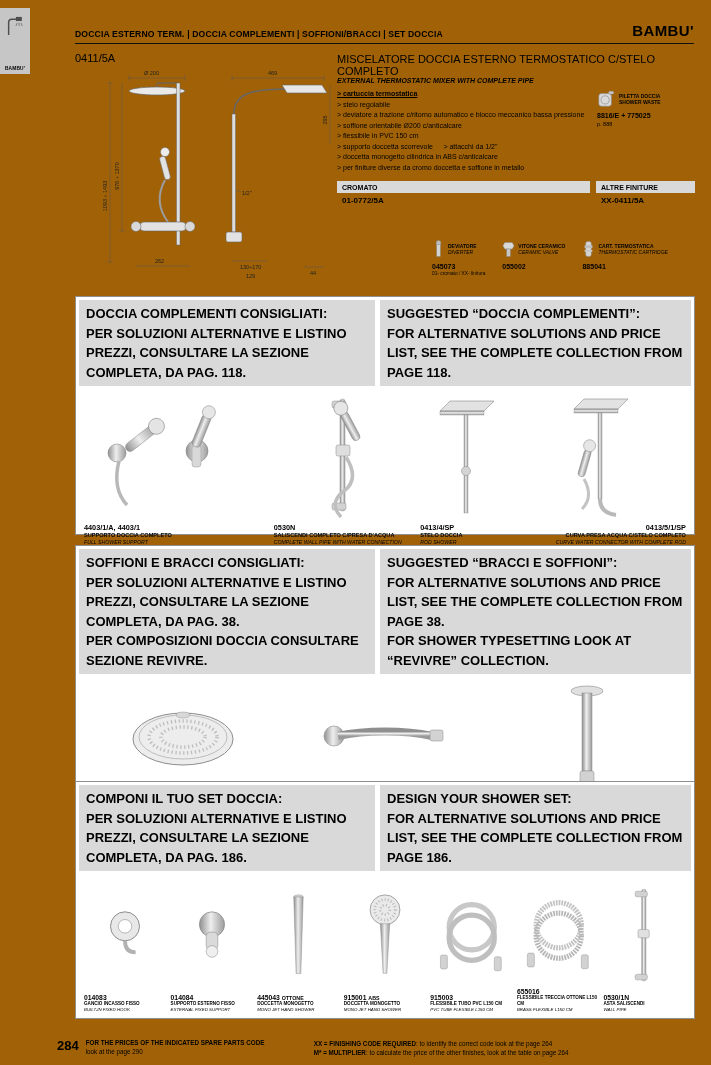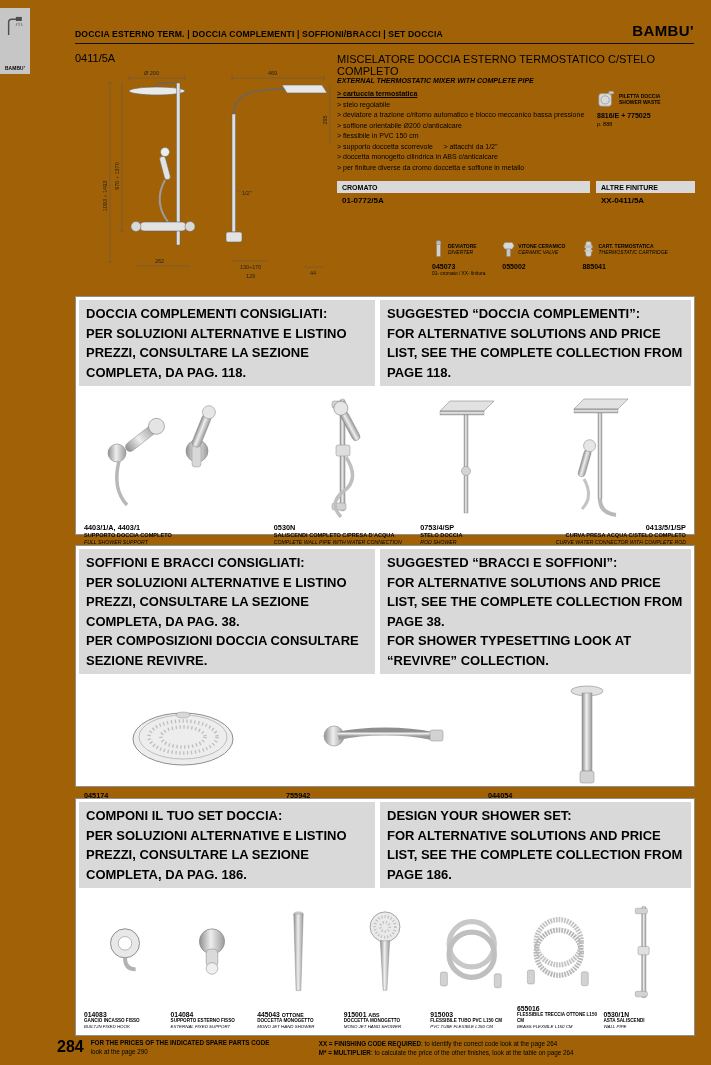--- a/index.html
+++ b/index.html
@@ -45,41 +45,41 @@
   .spare-top { display:flex; gap:3px; align-items:center; min-height:22px; }
   .spare-name-it { font-size:5px; font-weight:bold; line-height:1.2; }
   .spare-name-en { font-size:5px; font-style:italic; line-height:1.2; }
   .spare-code { font-size:7px; font-weight:bold; margin-top:3px; }
   .spare-note { font-size:4.8px; margin-top:1px; }
 
   
   .sec { position:absolute; left:75px; width:620px; border:1px solid #8f8f8f; display:flex; flex-direction:column; background:#fff; }
   .sec1 { top:296px; height:239px; }
   .sec2 { top:545px; height:242px; }
-  .sec3 { top:798px; height:238px; }
+  .sec3 { top:781px; height:238px; }
   .sec-hdr { display:flex; gap:5px; padding:3px; }
   .sec-hdr-block { background:#d9d9d9; padding:4px 7px; font-size:13px; font-weight:bold; line-height:1.5; }
   .sec-hdr-left { flex:0 0 296px; }
   .sec-hdr-right { flex:1; }
   .sec-body { flex:1; display:flex; padding:4px 8px 6px; gap:4px; }
   .prod { flex:1; display:flex; flex-direction:column; min-width:0; }
   .prod-img { flex:1; display:flex; align-items:center; justify-content:center; }
   .prod-code { font-size:7.3px; font-weight:bold; white-space:nowrap; }
   .prod-suffix { font-size:5.3px; font-weight:bold; }
   .prod-it { font-size:5.6px; font-weight:bold; line-height:1.25; }
   .prod-en { font-size:5.2px; font-style:italic; line-height:1.25; }
   .sec3 .prod-code { font-size:6.8px; }
   .sec3 .prod-it { font-size:4.6px; }
   .sec3 .prod-en { font-size:4.4px; }
   .sec1 .prod:nth-child(1){flex:1.75;} .sec1 .prod:nth-child(2){flex:1.55;margin-left:25px;}
   .sec1 .prod:nth-child(3){flex:0.95;} .sec1 .prod:nth-child(4){flex:1.9;text-align:right;}
 
   
   .footer { position:absolute; left:57px; right:17px; top:1039px; display:flex; align-items:flex-start; }
-  .pg { font-size:16px; font-weight:bold; margin-right:7px; line-height:1; }
+  .pg { font-size:13px; font-weight:bold; margin-right:7px; line-height:1; }
   .f-left { width:228px; font-size:6.3px; line-height:1.35; }
   .f-left-bold { font-weight:bold; }
   .f-right { font-size:6.3px; line-height:1.5; }
   .f-bold { font-weight:bold; }
 </style>
 </head>
 <body>
 
 <div class="page">
 
@@ -308,21 +308,21 @@
       </div>
       <div class="prod">
         <div class="prod-img">
           <svg width="80" height="130" viewBox="0 0 80 130">
             <polygon points="16,18 60,18 70,8 26,8" fill="#e2e2e2" stroke="#8a8a8a" stroke-width="0.6"></polygon>
             <rect x="16" y="18" width="44" height="4" fill="url(#chV)" stroke="#8a8a8a" stroke-width="0.4"></rect>
             <rect x="40" y="22" width="4" height="98" fill="url(#chH)" stroke="#8a8a8a" stroke-width="0.4"></rect>
             <circle cx="42" cy="78" r="4.5" fill="#d4d4d4" stroke="#888" stroke-width="0.5"></circle>
           </svg>
         </div>
-        <div class="prod-code">0753/4/SP</div>
+        <div class="prod-code">0413/4/SP</div>
         <div class="prod-it">STELO DOCCIA</div>
         <div class="prod-en">ROD SHOWER</div>
       </div>
       <div class="prod">
         <div class="prod-img">
           <svg width="110" height="130" viewBox="0 0 110 130">
             <polygon points="30,16 74,16 84,6 40,6" fill="#e2e2e2" stroke="#8a8a8a" stroke-width="0.6"></polygon>
             <rect x="30" y="16" width="44" height="4" fill="url(#chV)" stroke="#8a8a8a" stroke-width="0.4"></rect>
             <rect x="54" y="20" width="4" height="86" fill="url(#chH)" stroke="#8a8a8a" stroke-width="0.4"></rect>
             <path d="M56 106 q0 14 16 16" fill="none" stroke="#b9b9b9" stroke-width="4"></path>

